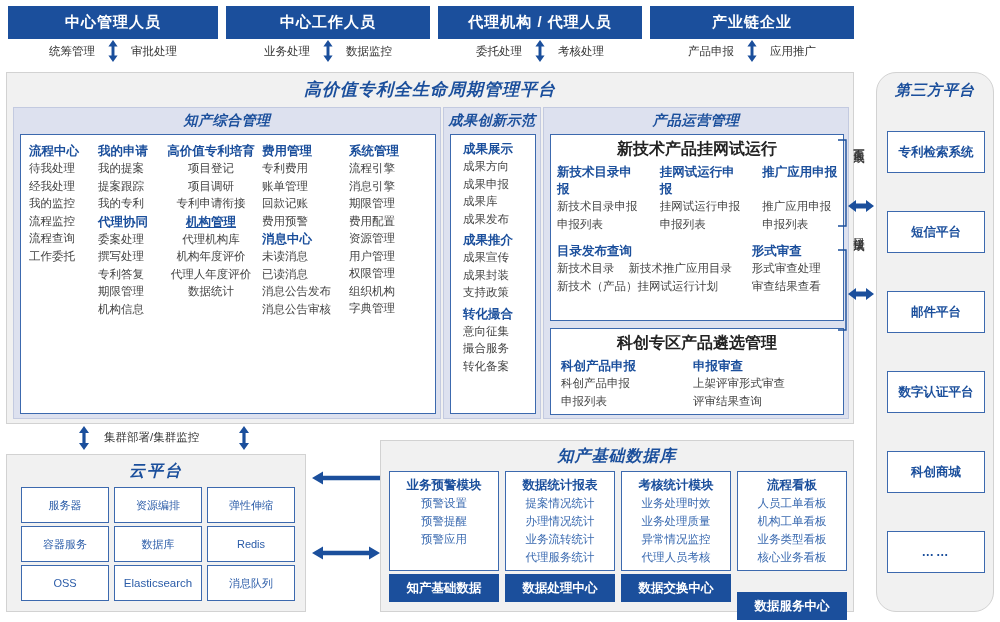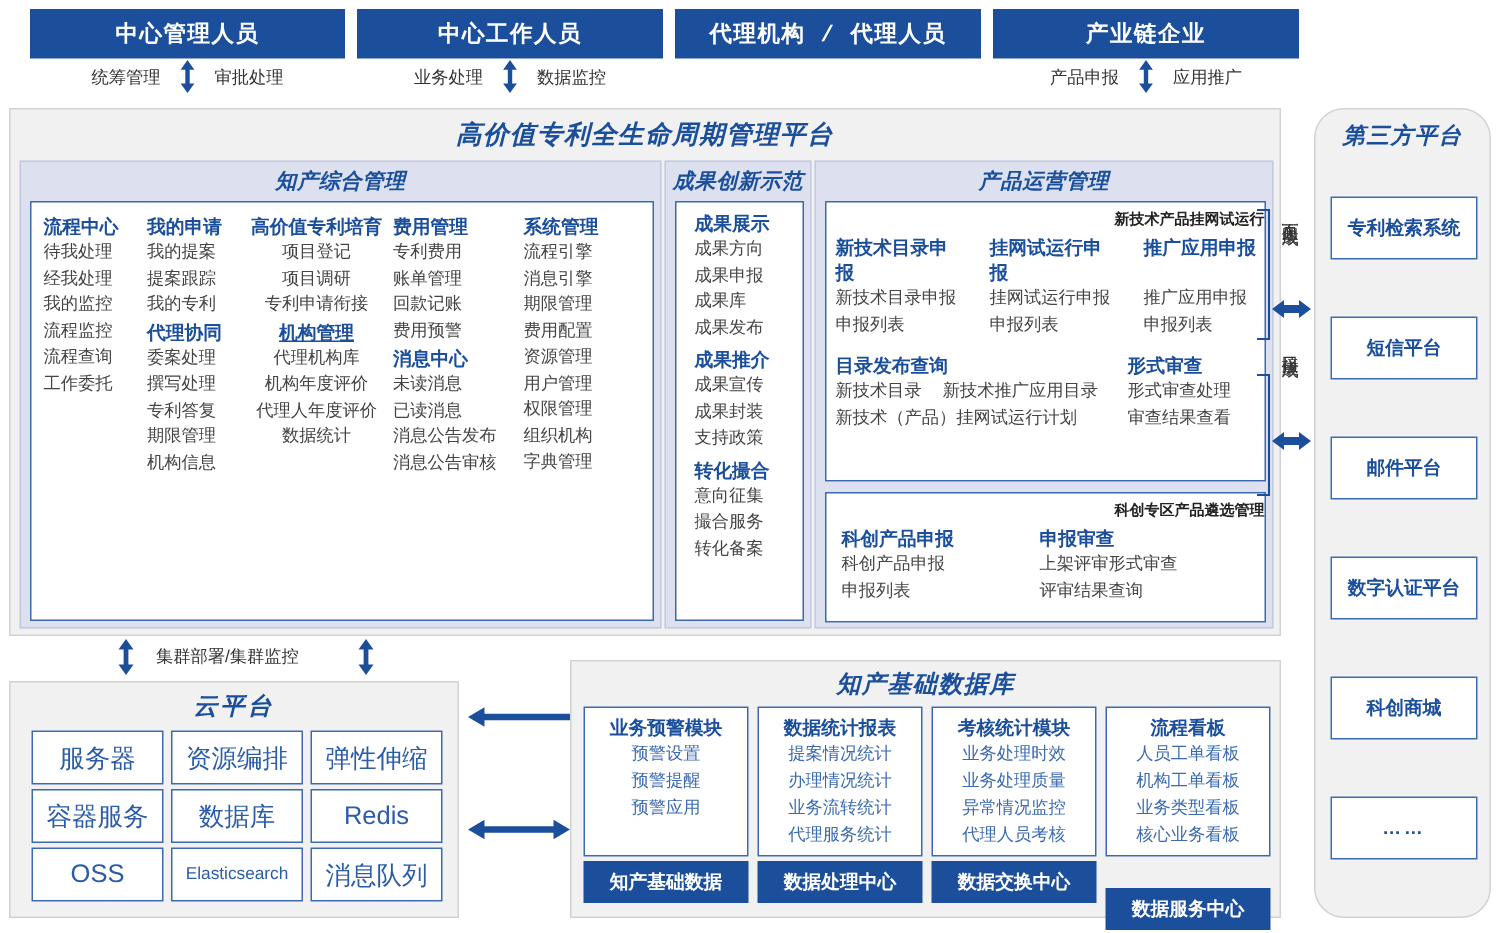--- a/index.html
+++ b/index.html
@@ -45,60 +45,60 @@
     background:#fff; border:1.5px solid #3c69ae;
   }
 
   .grp-h{ color:#1b4f9c; font-weight:bold; font-size:12.5px; line-height:17px; }
   .itm{ color:#444; font-size:11.5px; line-height:17.5px; white-space:nowrap; }
 
   .col{ display:flex; flex-direction:column; }
 
   
   .inner-card{ background:#fff; border:1.5px solid #3c69ae; }
-  .inner-title{ text-align:right; font-weight:bold; font-size:10px; color:#222; padding-top:4px;}
+  .inner-title{ text-align:center; font-weight:bold; font-size:16px; color:#222; padding-top:4px;}
 
   
   .tp-panel{ background:#f1f1f1; border:1px solid #d2d2d2; }
   .tp-title{ text-align:center; color:#1b4f9c; font-weight:bold; font-style:italic; font-size:15px; padding-top:8px; letter-spacing:1px;}
   .tp-box{
     background:#fff; border:1.5px solid #3c69ae; color:#1b4f9c;
     font-size:12.5px; font-weight:bold;
     display:flex; align-items:center; justify-content:center;
   }
   .vert-label{
     writing-mode:vertical-rl; text-orientation:upright;
     font-size:11.5px; color:#333; letter-spacing:1px; line-height:13px;
   }
 
   
   .cloud{ background:#f1f1f1; border:1px solid #d2d2d2; }
   .cloud-title{ text-align:center; color:#1b4f9c; font-weight:bold; font-style:italic; font-size:16px; padding-top:6px; letter-spacing:2px;}
   .cloud-cell{
     background:#fff; border:1.5px solid #3c69ae; color:#2b5ca8;
-    font-size:17px; display:flex; align-items:center; justify-content:center;
+    font-size:11px; display:flex; align-items:center; justify-content:center;
   }
   .conn-label{ font-size:11.5px; color:#333; white-space:nowrap; }
 
   
   .db{ background:#f1f1f1; border:1px solid #d2d2d2; }
   .db-title{ text-align:center; color:#1b4f9c; font-weight:bold; font-style:italic; font-size:16px; padding-top:5px; letter-spacing:1px;}
   .db-col-card{ background:#fff; border:1.5px solid #3c69ae; }
   .db-col-h{ text-align:center; color:#1b4f9c; font-weight:bold; font-size:12.5px; padding-top:5px;}
   .db-col-i{ text-align:center; color:#3a6ab0; font-size:11.5px; line-height:18px;}
   .db-foot{
     background:#1b4f9c; color:#fff; font-weight:bold; font-size:12.5px;
     display:flex; align-items:center; justify-content:center;
   }
   svg{ display:block; overflow:visible; }
 </style>
 </head>
 <body>
 
-<div class="abs" style="left:12px;top:0;width:924px;height:72px;font-family:Liberation Mono, monospace;">
+<div class="abs" style="left:0;top:0;width:924px;height:72px;">
 
   <div class="abs" style="left:8px;top:6px;width:210px;">
     <div class="role-box">中心管理人员</div>
     <div class="role-sub">
       <span class="lbl">统筹管理</span>
       <svg class="ud-arrow" viewBox="0 0 12 24">
         <path d="M6 0 L11 7 H7.6 V17 H11 L6 24 L1 17 H4.4 V7 H1 Z" fill="#1b4f9c"></path>
       </svg>
       <span class="lbl">审批处理</span>
     </div>
@@ -110,20 +110,27 @@
       <span class="lbl">业务处理</span>
       <svg class="ud-arrow" viewBox="0 0 12 24">
         <path d="M6 0 L11 7 H7.6 V17 H11 L6 24 L1 17 H4.4 V7 H1 Z" fill="#1b4f9c"></path>
       </svg>
       <span class="lbl">数据监控</span>
     </div>
   </div>
 
   <div class="abs" style="left:438px;top:6px;width:204px;">
     <div class="role-box">代理机构 / 代理人员</div>
+    <div class="role-sub">
+      <span class="lbl">委托处理</span>
+      <svg class="ud-arrow" viewBox="0 0 12 24">
+        <path d="M6 0 L11 7 H7.6 V17 H11 L6 24 L1 17 H4.4 V7 H1 Z" fill="#1b4f9c"></path>
+      </svg>
+      <span class="lbl">考核处理</span>
+    </div>
   </div>
 
   <div class="abs" style="left:650px;top:6px;width:204px;">
     <div class="role-box">产业链企业</div>
     <div class="role-sub">
       <span class="lbl">产品申报</span>
       <svg class="ud-arrow" viewBox="0 0 12 24">
         <path d="M6 0 L11 7 H7.6 V17 H11 L6 24 L1 17 H4.4 V7 H1 Z" fill="#1b4f9c"></path>
       </svg>
       <span class="lbl">应用推广</span>

